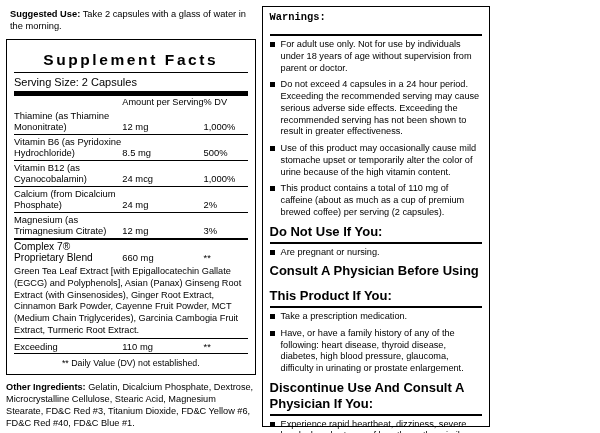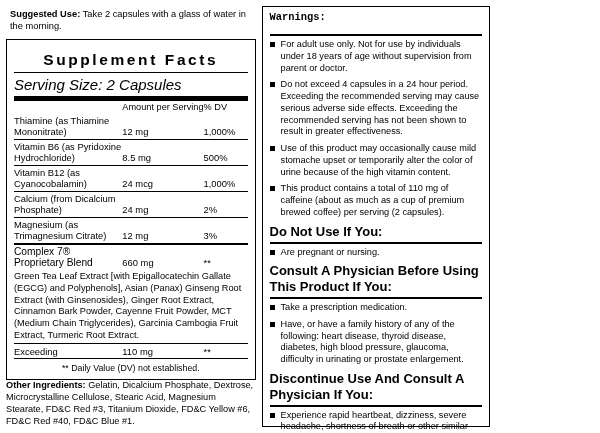--- a/index.html
+++ b/index.html
@@ -50,23 +50,22 @@
     box-sizing: border-box;
   }
   .sf-title {
     text-align: center;
     font-weight: bold;
     font-size: 15.5px;
     letter-spacing: 2.6px;
     margin: 1px 0 3px 0;
   }
   .sf-serving {
-    font-size: 15px;
+    font-size: 11px;
     margin: 0 0 3px 0;
-    font-style: italic;
   }
   .rule-thin { border-bottom: 1px solid #000; }
   .rule-thick{ border-bottom: 5.5px solid #000; }
 
   table.sf-table {
     width: 100%;
     border-collapse: collapse;
     font-size: 9.4px;
   }
   table.sf-table td, table.sf-table th {
@@ -95,20 +94,21 @@
   }
   .footnote {
     font-size: 8.8px;
     padding-top: 4px;
     text-align: center;
   }
 
   .other-ing {
     font-size: 9.2px;
     line-height: 1.3;
+    margin-top: 7px;
   }
   .other-ing b { font-weight: bold; }
 
   
   .warn-panel {
     border: 1.6px solid #000;
     box-sizing: border-box;
     height: 421px;
     padding: 4px 7px 4px 7px;
   }
@@ -239,21 +239,21 @@
         <li>This product contains a total of 110 mg of caffeine (about as much as a cup of premium brewed coffee) per serving (2 capsules).</li>
       </ul>
 
       <div class="sub-head">Do Not Use If You:</div>
       <div class="sub-head-rule"></div>
       <ul class="sq tight">
         <li>Are pregnant or nursing.</li>
       </ul>
 
       <div class="sub-head">Consult A Physician Before Using</div>
-      <div class="sub-head" style="margin-top:0;">This Product If You:</div>
+      <div class="sub-head" style="margin-top:9px;">This Product If You:</div>
       <div class="sub-head-rule"></div>
       <ul class="sq">
         <li>Take a prescription medication.</li>
         <li>Have, or have a family history of any of the following: heart disease, thyroid disease, diabetes, high blood pressure, glaucoma, difficulty in urinating or prostate enlargement.</li>
       </ul>
 
       <div class="sub-head">Discontinue Use And Consult A Physician If You:</div>
       <div class="sub-head-rule"></div>
       <ul class="sq">
         <li>Experience rapid heartbeat, dizziness, severe headache, shortness of breath or other similar symptoms.</li>

